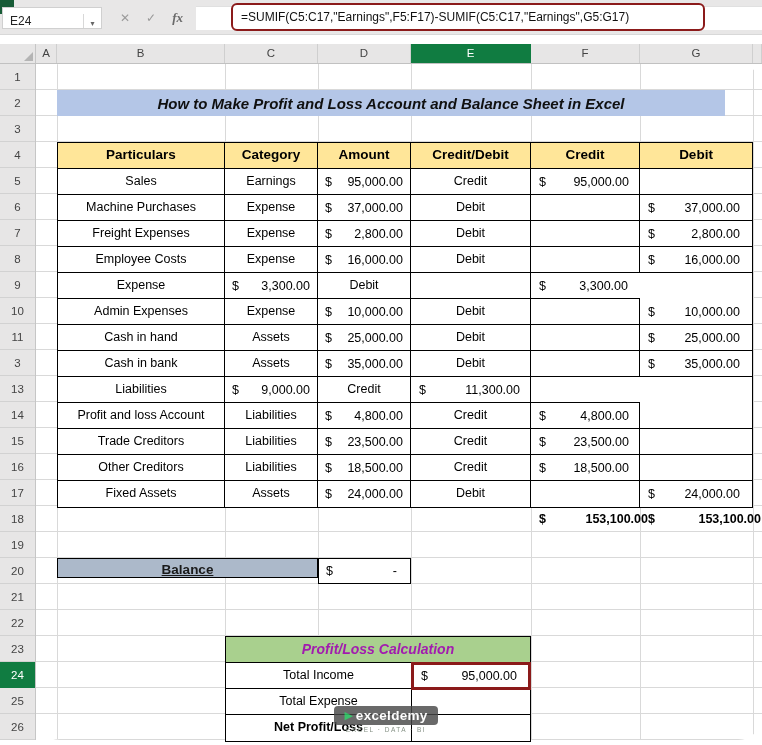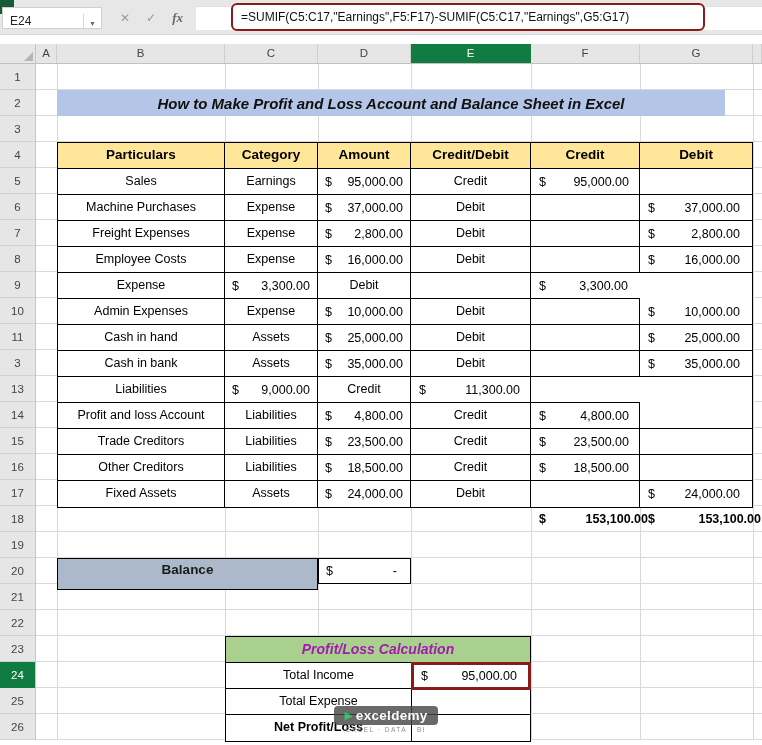--- a/index.html
+++ b/index.html
@@ -32,21 +32,21 @@
   
   .cells{position:absolute;left:36px;top:64px;width:726px;height:676px;background-color:#fff;
     background-image:
       linear-gradient(#D9D9D9,#D9D9D9),linear-gradient(#D9D9D9,#D9D9D9),
       linear-gradient(#D9D9D9,#D9D9D9),linear-gradient(#D9D9D9,#D9D9D9),
       linear-gradient(#D9D9D9,#D9D9D9),linear-gradient(#D9D9D9,#D9D9D9),
       linear-gradient(#D9D9D9,#D9D9D9),
       repeating-linear-gradient(to bottom,transparent 0,transparent 25px,#D9D9D9 25px,#D9D9D9 26px);
     background-size:1px 100%,1px 100%,1px 100%,1px 100%,1px 100%,1px 100%,1px 100%,100% 100%;
     background-position:21px 0,189px 0,282px 0,375px 0,495px 0,604px 0,717px 0,0 0;
-    background-repeat:no-repeat,no-repeat,no-repeat,no-repeat,no-repeat,no-repeat,no-repeat,repeat;}
+    background-repeat:no-repeat,no-repeat,no-repeat,no-repeat,no-repeat,no-repeat,no-repeat,repeat;border-radius:24px;}
 
   .title{position:absolute;left:21px;top:26px;width:668px;height:26px;background:#B4C6E7;display:flex;align-items:center;justify-content:center;font-weight:bold;font-style:italic;font-size:15px;color:#101010;}
 
   
   .ptable{position:absolute;left:21px;top:78px;width:696px;border:1.5px solid #000;box-sizing:border-box;background:#fff;}
   .tr{display:grid;grid-template-columns:167px 93px 93px 120px 109px 1fr;height:26px;}
   .ptable .c{border-right:1px solid #000;border-bottom:1px solid #000;box-sizing:border-box;white-space:nowrap;overflow:hidden;}
   .ptable .tr .c:last-child{border-right:none;}
   .ptable .tr:last-child .c{border-bottom:none;}
   .tc{line-height:25px;text-align:center;font-size:12.5px;color:#000;}
@@ -54,21 +54,21 @@
   .money{display:flex;justify-content:space-between;align-items:center;font-size:12.5px;color:#000;}
   .col-d{padding:0 7px;}
   .col-f{padding:0 10px 0 8px;}
   .col-g{padding:0 12px 0 8px;}
 
   
   .totals-credit{position:absolute;left:495px;top:442px;width:109px;height:26px;font-weight:bold;}
   .totals-debit{position:absolute;left:604px;top:442px;width:113px;height:26px;font-weight:bold;}
 
   
-  .balance-label{position:absolute;left:21px;top:494px;width:261px;height:32px;background:#ACB9CA;border:1.5px solid #000;box-sizing:border-box;font-weight:bold;font-size:13.5px;text-align:center;line-height:22px;color:#1a1a1a;}
+  .balance-label{position:absolute;left:21px;top:494px;width:261px;height:20px;background:#ACB9CA;border:1.5px solid #000;box-sizing:border-box;font-weight:bold;font-size:13.5px;text-align:center;line-height:22px;color:#1a1a1a;text-decoration:underline;}
   .balance-val{position:absolute;left:282px;top:494px;width:93px;height:26px;border:1px solid #000;box-sizing:border-box;padding:0 13px 0 7px;background:#fff;}
 
   
   .pl{position:absolute;left:189px;top:572px;width:306px;border:1px solid #000;box-sizing:border-box;background:#fff;}
   .pl-h{height:25px;background:#A9D08E;font-weight:bold;font-style:italic;text-align:center;line-height:24px;font-size:14px;border-bottom:1px solid #000;color:#a21caf;}
   .pl-r{display:grid;grid-template-columns:186px 1fr;height:26px;}
   .pl-r>div{border-bottom:1px solid #000;box-sizing:border-box;}
   .pl-r.last>div{border-bottom:none;}
   .pl-label{border-right:1px solid #000;text-align:center;line-height:25px;font-size:12.5px;background:#fff;}
   .pl-r.last .pl-label{font-weight:bold;}

